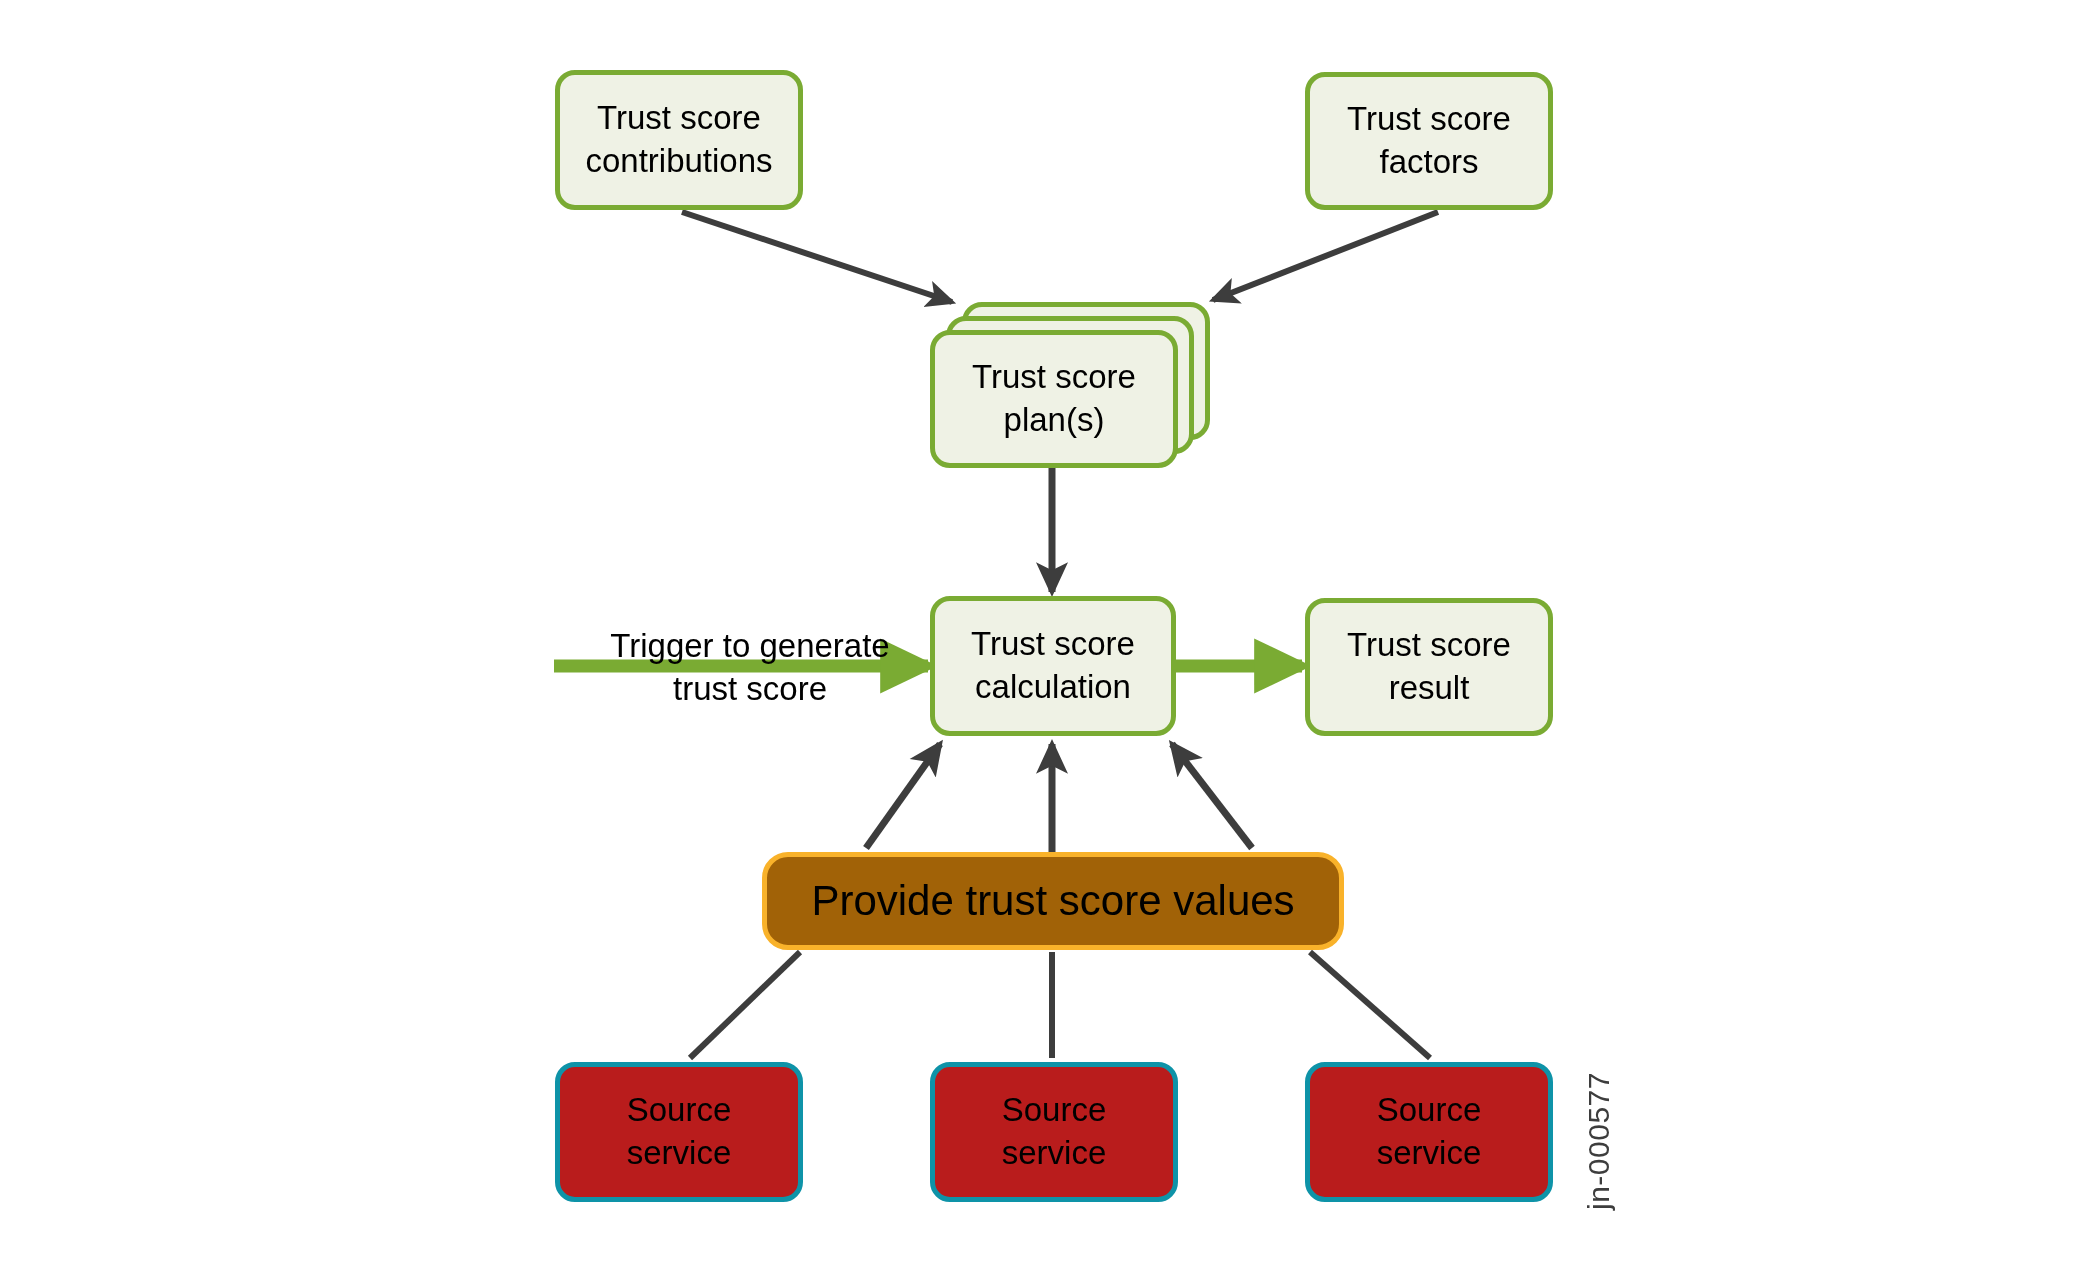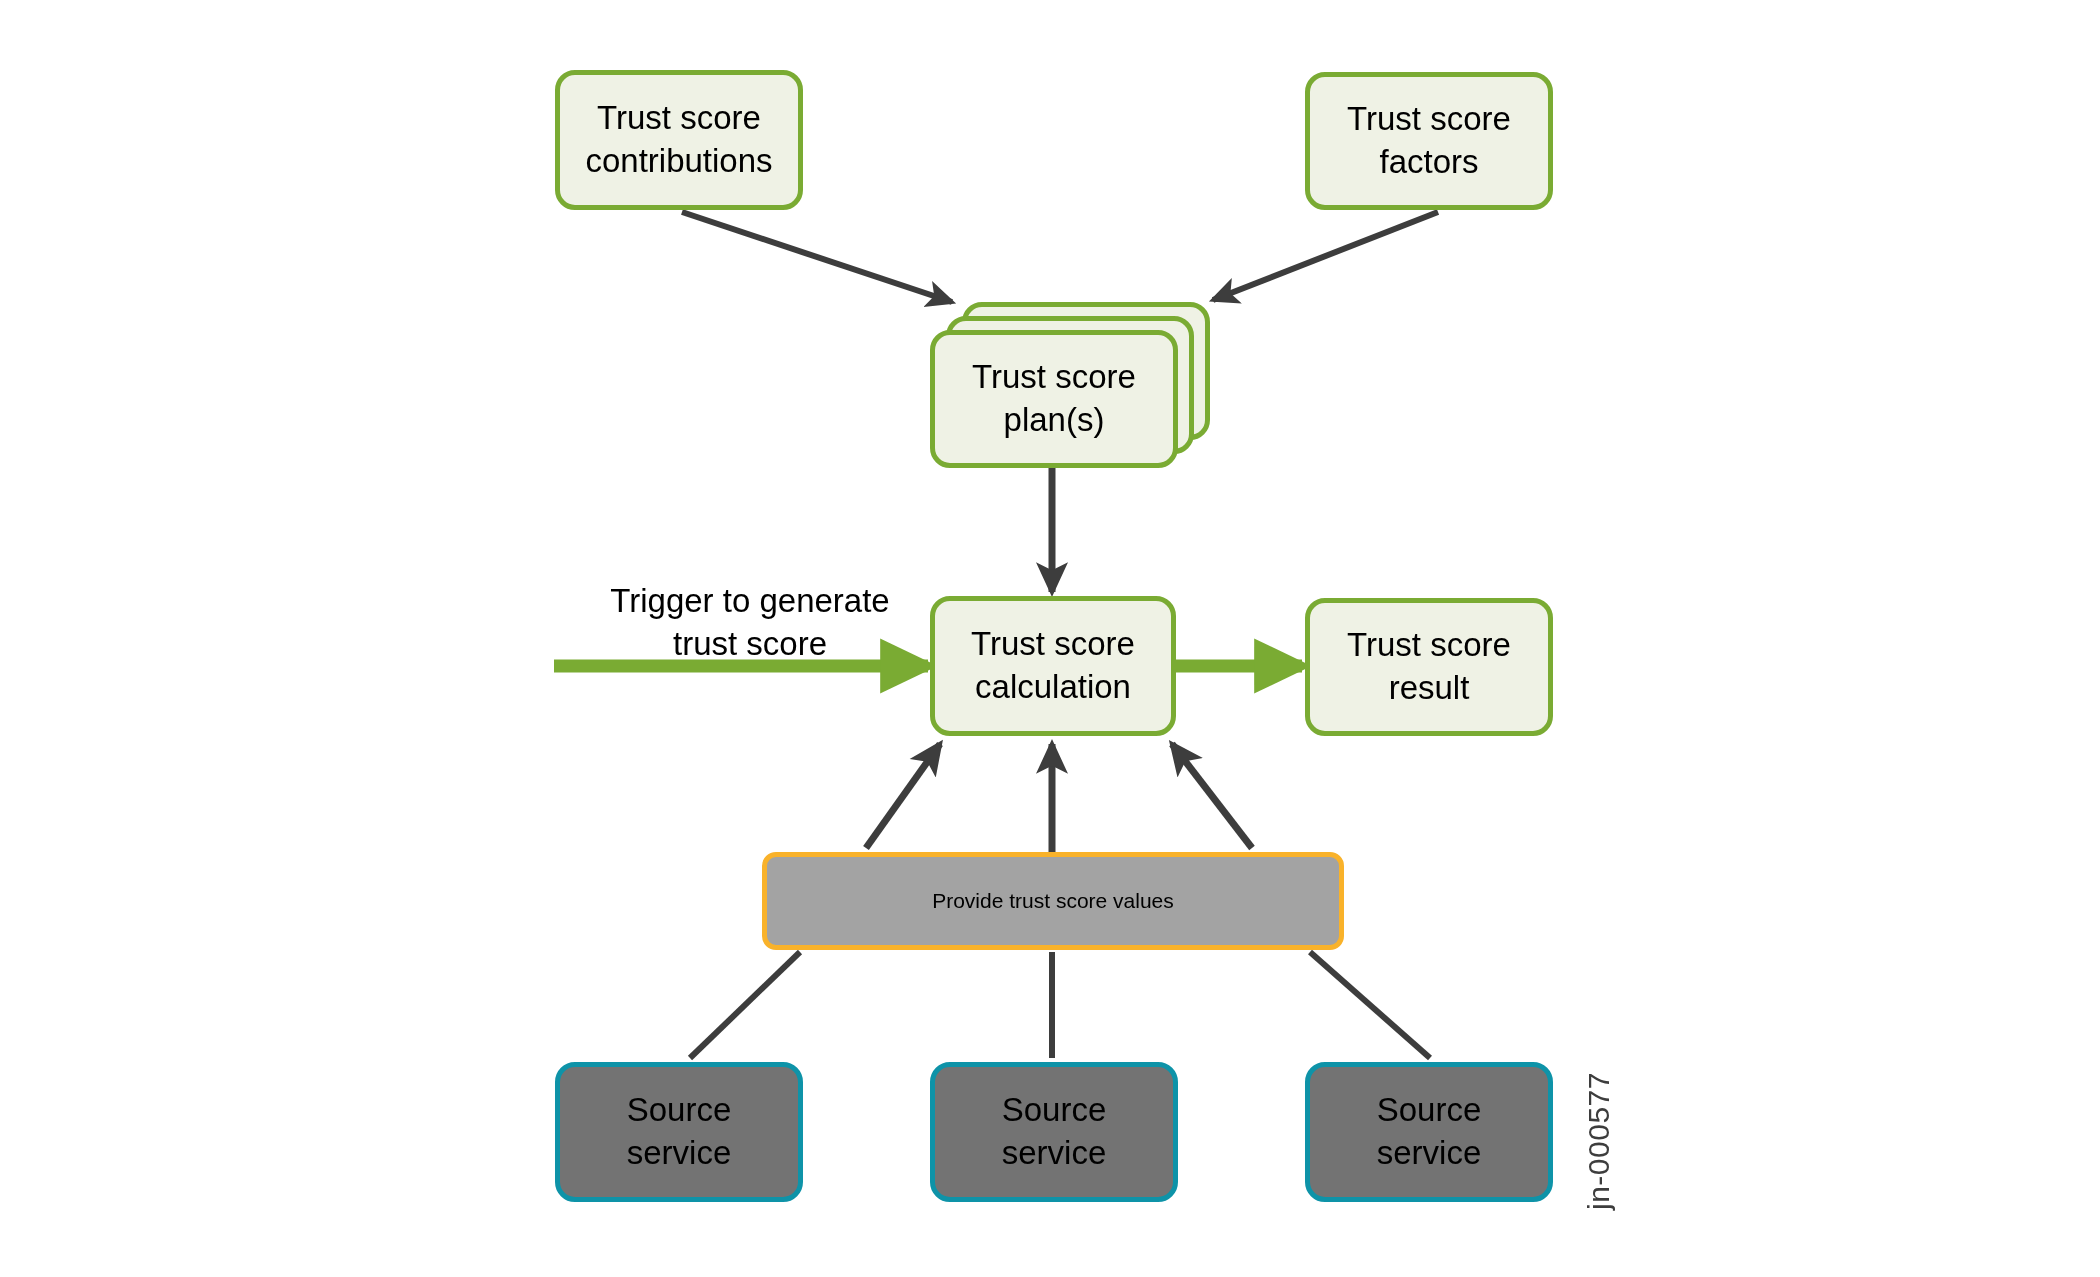--- a/index.html
+++ b/index.html
@@ -40,46 +40,47 @@
     color: #000000;
     white-space: pre-line;
   }
   .node-green {
     background: #eff2e5;
     border-color: #7aab33;
     border-width: 5px;
     font-size: 33px;
   }
   .node-teal {
-    background: #737373;
+    background: #b91c1c;
     border-color: #0e93a8;
     border-width: 5px;
     font-size: 33px;
   }
   .node-orange {
-    background: #a3a3a3;
+    background: #a16207;
     border-color: #f9b22a;
     border-width: 5px;
-    font-size: 21px;
-    border-radius: 14px;
+    font-size: 42px;
+    border-radius: 26px;
   }
   .stack-layer {
     position: absolute;
     box-sizing: border-box;
     background: #eff2e5;
     border: 5px solid #7aab33;
     border-radius: 20px;
   }
   .edge-label {
     position: absolute;
     text-align: center;
     color: #000000;
     font-size: 33px;
     line-height: 1.30;
     white-space: pre-line;
+    margin-top: 45px;
   }
   .watermark {
     position: absolute;
     color: #3d3d3d;
     font-size: 30px;
     letter-spacing: 0.5px;
     transform-origin: left top;
     transform: rotate(-90deg);
     white-space: nowrap;
   }

